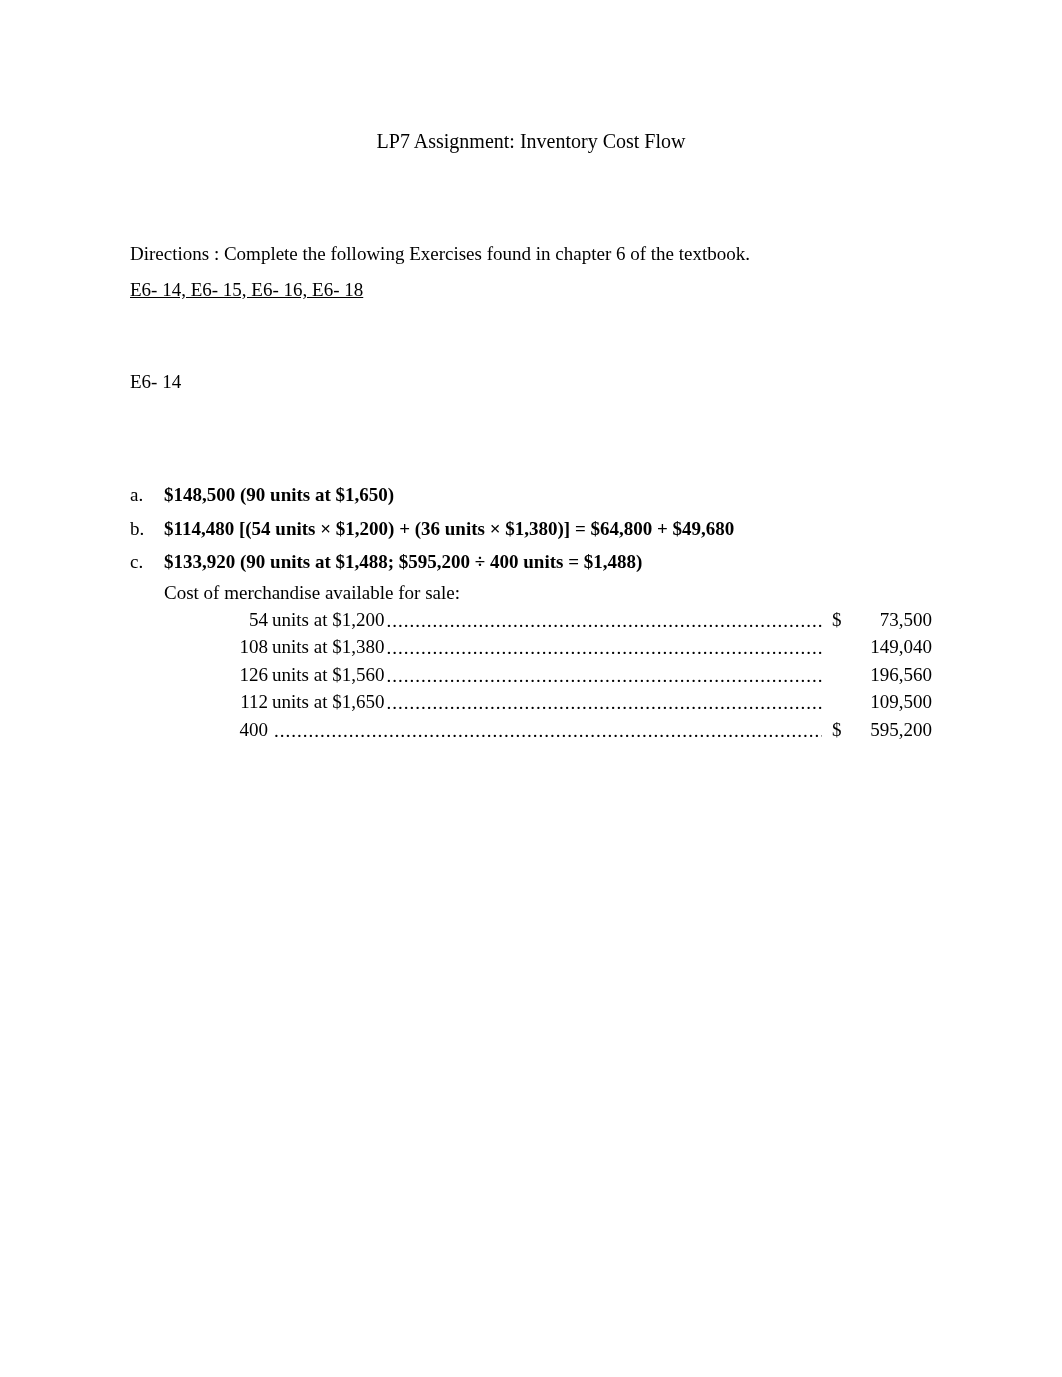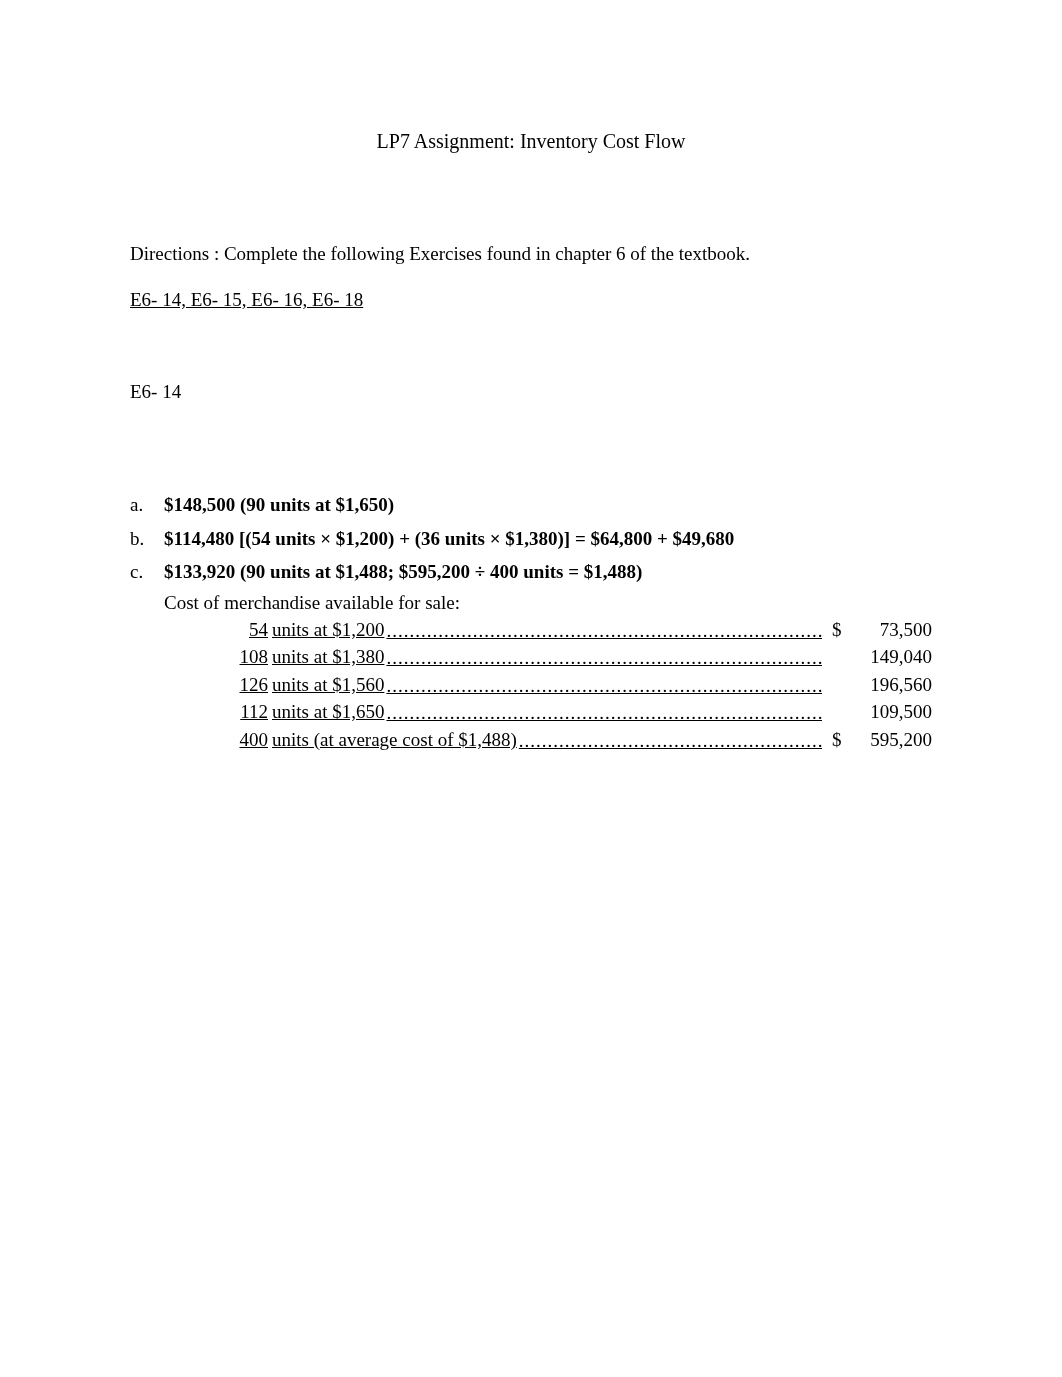--- a/index.html
+++ b/index.html
@@ -18,21 +18,21 @@
       padding-left: 130px;
       padding-right: 130px;
       padding-top: 130px;
     }
     .title {
       text-align: center;
       font-size: 20px;
       margin-bottom: 90px;
     }
     .directions {
-      margin-bottom: 24px;
+      margin-bottom: 14px;
     }
     .refs {
       margin-bottom: 70px;
       text-decoration: underline;
     }
     .section-label {
       margin-bottom: 88px;
     }
     .item-row {
       display: flex;
@@ -52,21 +52,20 @@
       margin-left: 34px;
       margin-bottom: 2px;
       margin-top: 2px;
     }
     .line-row {
       display: flex;
       align-items: flex-start;
       margin-left: 96px;
       margin-bottom: 0px;
       line-height: 1.45;
-      text-decoration: underline;
     }
     .line-qty {
       width: 42px;
       text-align: right;
       padding-right: 4px;
       flex: 0 0 42px;
       font-variant-numeric: tabular-nums;
     }
     .line-label {
       white-space: nowrap;
@@ -148,16 +147,15 @@
 
 <div class="line-row">
   <div class="line-qty">112</div>
   <div class="line-label">units at $1,650</div>
   <div class="line-dots">...........................................................................................................</div>
   <div class="line-amount"><span class="dollar"></span><span class="num">109,500</span></div>
 </div>
 
 <div class="line-row">
   <div class="line-qty">400</div>
-  <div class="line-label">units (at average cost of $1,488)</div>
   <div class="line-dots">...........................................................................................................</div>
   <div class="line-amount"><span class="dollar">$</span><span class="num">595,200</span></div>
 </div>
 
 </body></html>

